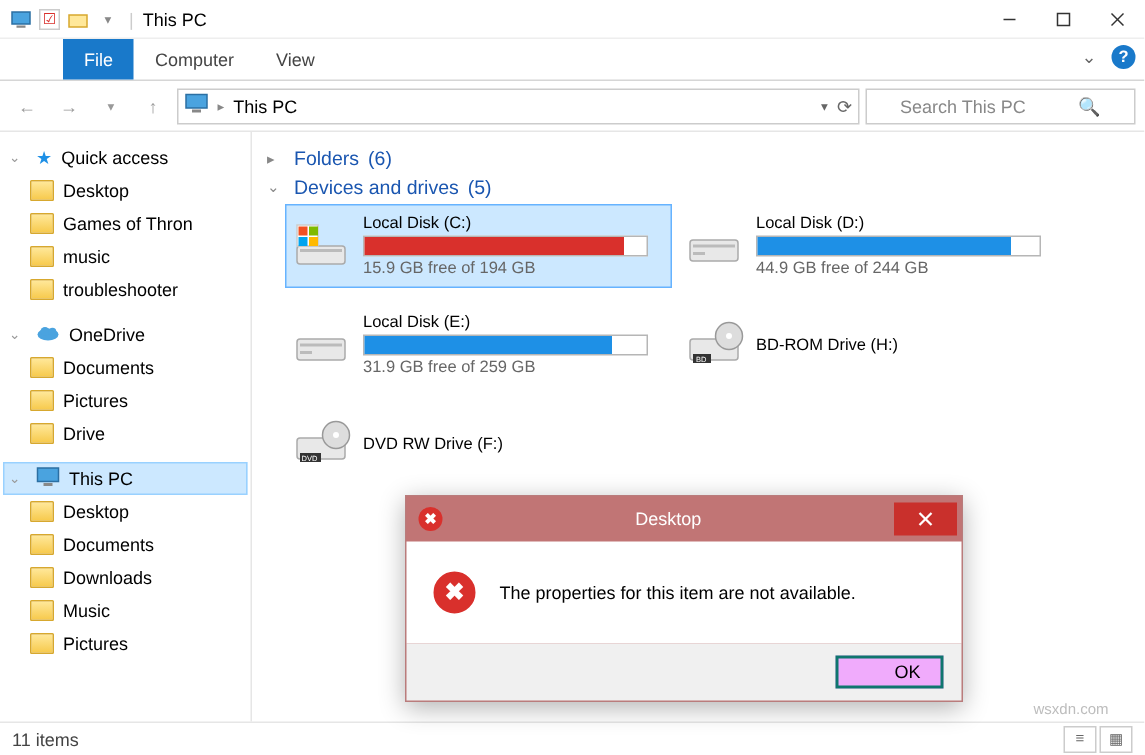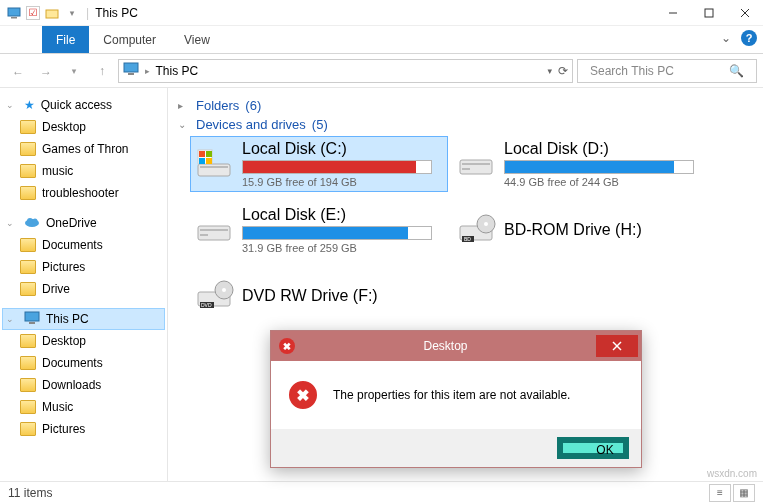--- a/index.html
+++ b/index.html
@@ -16,61 +16,61 @@
   .tab { padding: 0 14px; display: flex; align-items: center; font-size: 12px; color: #444; cursor: default; }
   .tab.file { background: #1979ca; color: #fff; margin-left: 42px; }
   .ribbon .help { position: absolute; right: 6px; top: 4px; display: flex; align-items: center; gap: 10px; }
   .chev { color: #666; cursor: default; }
   .help-icon { width: 16px; height: 16px; border-radius: 50%; background: #1979ca; color: #fff; display: flex; align-items: center; justify-content: center; font-size: 11px; font-weight: bold; }
   
   .navrow { height: 34px; display: flex; align-items: center; gap: 4px; padding: 0 6px; border-bottom: 1px solid #e6e6e6; }
   .navbtn { width: 24px; height: 24px; display: flex; align-items: center; justify-content: center; color: #999; }
   .pathbox { flex: 1; height: 24px; border: 1px solid #ccc; display: flex; align-items: center; padding: 0 4px; gap: 6px; font-size: 12px; }
   .pathbox .end { margin-left: auto; display: flex; align-items: center; gap: 6px; color: #666; }
-  .searchbox { width: 180px; height: 24px; border: 1px solid #ccc; display: flex; align-items: center; padding: 0 12px; color: #888; gap: 6px; }
+  .searchbox { width: 180px; height: 24px; border: 1px solid #ccc; display: flex; align-items: center; padding: 0 22px; color: #888; gap: 6px; }
   
   .body { display: flex; height: calc(503px - 26px - 28px - 34px - 22px); }
   
   .sidebar { width: 168px; border-right: 1px solid #e6e6e6; padding: 6px 2px; overflow: hidden; }
   .sb-group { margin-bottom: 8px; }
   .sb-item { display: flex; align-items: center; gap: 6px; padding: 2px 4px 2px 18px; font-size: 12px; height: 22px; cursor: default; }
   .sb-item.root { padding-left: 4px; }
   .sb-item.root .exp { width: 12px; color: #999; font-size: 9px; }
   .sb-item.selected { background: #cce8ff; border: 1px solid #99d1ff; padding-left: 17px; }
   .sb-item.root.selected { padding-left: 3px; }
   .folder-icon { width: 16px; height: 14px; background: linear-gradient(#ffe89a,#f7ca4d); border: 1px solid #d7a82e; border-radius: 1px; }
   
   .main { flex: 1; padding: 6px 10px; overflow: hidden; position: relative; }
   .grouphdr { display: flex; align-items: center; gap: 6px; color: #1a56b0; font-size: 13px; margin: 4px 0 4px 0; cursor: default; }
   .grouphdr .ch { font-size: 10px; color: #888; width: 12px; }
   .drives { display: flex; flex-wrap: wrap; gap: 10px 4px; margin-left: 12px; }
   .drive { width: 258px; height: 56px; display: flex; align-items: center; gap: 8px; padding: 3px; border: 1px solid transparent; }
   .drive.selected { background: #cce8ff; border: 1px solid #66b3ff; }
   .drive-ico { width: 40px; height: 40px; display: flex; align-items: center; justify-content: center; }
   .drive-info { flex: 1; display: flex; flex-direction: column; gap: 2px; }
-  .drive-name { font-size: 16px; }
+  .drive-name { font-size: 11px; }
   .drive-bar { height: 14px; border: 1px solid #b6b6b6; background: #fff; position: relative; width: 190px; }
   .drive-bar .fill { position: absolute; left: 0; top: 0; bottom: 0; }
   .drive-free { font-size: 11px; color: #666; }
   .drive.noinfo .drive-info { justify-content: center; }
   
   .statusbar { height: 22px; border-top: 1px solid #e6e6e6; display: flex; align-items: center; padding: 0 8px; font-size: 12px; color: #444; }
   .statusbar .viewbtns { margin-left: auto; display: flex; gap: 2px; }
   .viewbtn { width: 22px; height: 18px; border: 1px solid #ccc; display: flex; align-items: center; justify-content: center; color: #666; font-size: 10px; }
   
   .dialog { position: absolute; left: 270px; top: 330px; width: 372px; border: 1px solid #b97c7c; box-shadow: 0 4px 16px rgba(0,0,0,.3); background: #c17575; }
   .dlg-title { height: 30px; background: #c17575; display: flex; align-items: center; color: #fff; font-size: 12px; padding-left: 8px; }
   .dlg-title .t { flex: 1; text-align: center; }
   .dlg-close { width: 42px; height: 22px; background: #c9302c; color: #fff; display: flex; align-items: center; justify-content: center; margin-right: 3px; cursor: default; }
   .dlg-body { background: #fff; padding: 18px 16px; display: flex; align-items: center; gap: 14px; font-size: 12px; }
   .dlg-err-ico { width: 32px; height: 32px; border-radius: 50%; background: #d9302c; display:flex;align-items:center;justify-content:center; border: 2px solid #fff; box-shadow: inset 0 0 0 2px #d9302c; }
   .dlg-err-ico::before { content:"✖"; color:#fff; font-size:16px; font-weight:bold; }
   .dlg-foot { background: #f0f0f0; padding: 8px 12px; display: flex; justify-content: flex-end; }
-  .dlg-ok { min-width: 72px; height: 22px; border: 6px solid #0f766e; background: #5eead4; font-size: 12px; cursor: default; padding-left: 24px; }
-  .watermark { position: absolute; right: 6px; bottom: 24px; font-size: 10px; color: #bdbdbd; }
+  .dlg-ok { min-width: 72px; height: 22px; border: 2px solid #0f766e; background: #f0abfc; font-size: 12px; cursor: default; padding-left: 24px; }
+  .watermark { position: absolute; right: 24px; bottom: 24px; font-size: 10px; color: #bdbdbd; }
 </style>
 </head>
 <body>
 
 <div class="titlebar">
   <div class="qat">
     <span class="qat-icon">
       <svg width="14" height="12">
           <rect x="1" y="1" width="12" height="8" fill="#4aa3df" stroke="#2b6fa3"></rect>
           <rect x="4" y="10" width="6" height="1.5" fill="#888"></rect>

